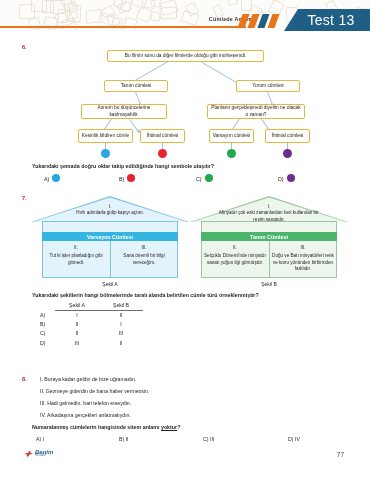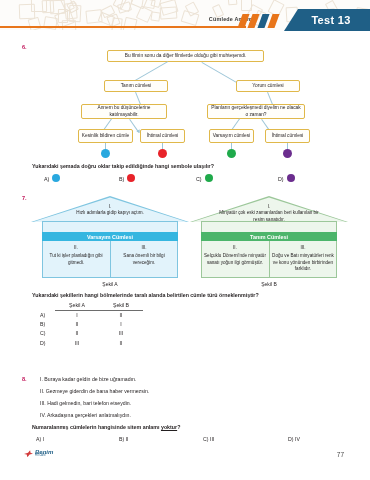--- a/index.html
+++ b/index.html
@@ -77,22 +77,22 @@
     width: 86px;
     height: 22px;
     background: #1f5f86;
     clip-path: polygon(14px 0, 100% 0, 100% 100%, 0 100%);
     display: flex;
     align-items: center;
     justify-content: center;
   }
   .header-test-tab span {
     color: #ffffff;
-    font-size: 11px;
-    font-weight: bold;
+    font-size: 14px;
+    font-weight: normal;
     letter-spacing: .3px;
     padding-left: 8px;
   }
 
   
   .q-num {
     position: absolute;
     font-size: 5.6px;
     font-weight: bold;
     color: #c2185b;

